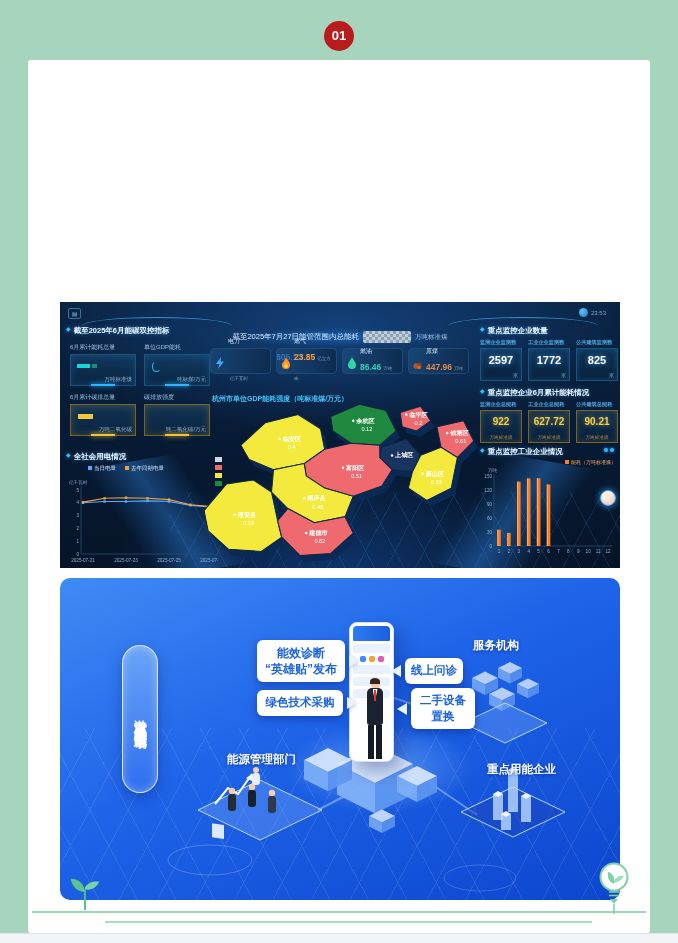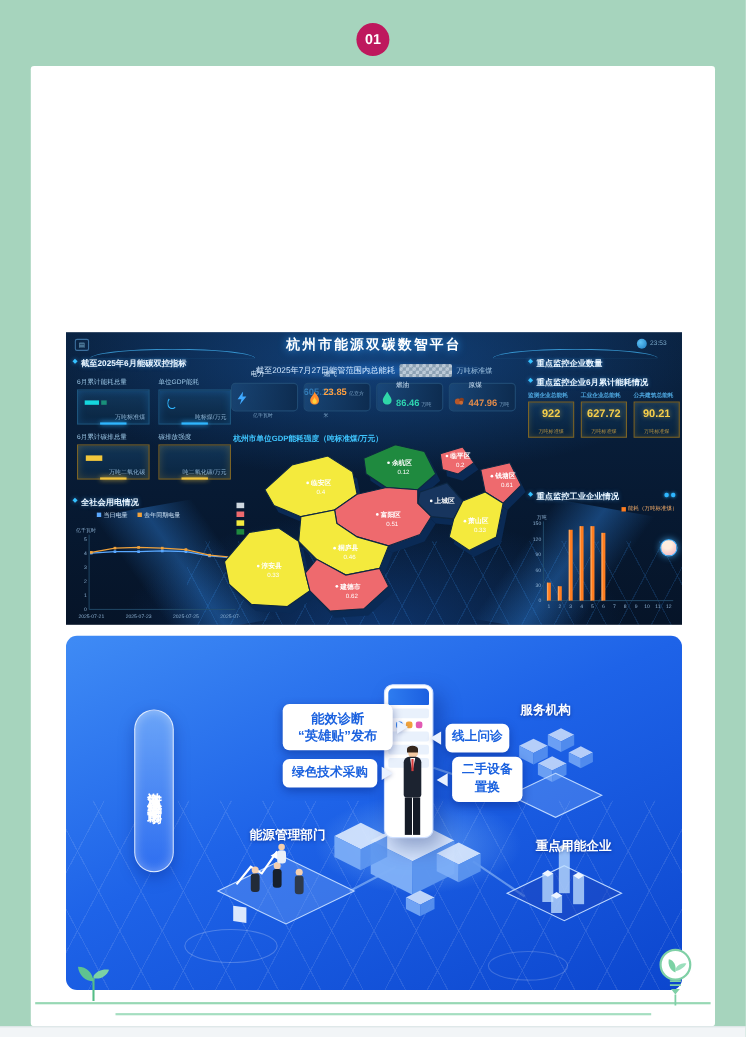--- a/index.html
+++ b/index.html
@@ -1,21 +1,21 @@
 <!DOCTYPE html>
 <html><head>
 <meta charset="utf-8">
 <style>
 *{box-sizing:border-box;margin:0;padding:0}
 html,body{width:678px;height:943px}
 body{font-family:"Liberation Sans","DejaVu Sans",sans-serif;background:#a6d4bd;position:relative;overflow:hidden}
 .page{position:absolute;left:0;top:0;width:678px;height:943px}
 
 .badge-row{position:absolute;left:0;top:21px;width:100%;display:flex;justify-content:center;align-items:center;gap:8px}
-.num-circle{width:30px;height:30px;border-radius:50%;background:#be185d;color:#fff;font-size:13px;font-weight:bold;text-align:center;line-height:30px}
+.num-circle{width:30px;height:30px;border-radius:50%;background:#b91c1c;color:#fff;font-size:13px;font-weight:bold;text-align:center;line-height:30px}
 .pill{height:29px;line-height:29px;padding:0 27px;background:#2e9e4f;border-radius:15px;color:#fff;font-size:16px;font-weight:bold;letter-spacing:2px}
 
 .card{position:absolute;left:28px;top:60px;width:622px;height:873px;background:#fff;border-radius:3px}
 .text-panel{position:absolute;left:20px;top:17px;width:584px;height:222px;background:#f5f9fd}
 .text-panel p{padding:11px 17px;font-size:15px;line-height:28px;color:#303030;text-align:justify;text-indent:2em;letter-spacing:.4px}
 
 .dashboard{position:absolute;left:32px;top:242px;width:560px;height:266px;overflow:hidden;
 background:radial-gradient(ellipse 420px 150px at 50% 10%,rgba(26,92,172,.55),transparent 70%),
 radial-gradient(ellipse 320px 150px at 50% 102%,rgba(22,86,178,.5),transparent 72%),
 linear-gradient(180deg,#0a2342 0%,#071a33 55%,#061428 100%)}
@@ -135,21 +135,20 @@
 
   <div class="card">
 
 
     <div class="dashboard">
       <div class="db-beam l"></div>
       <div class="db-beam r"></div>
       <div class="db-grid"></div>
       <div class="db-line l"></div>
       <div class="db-line r"></div>
-      <div class="db-title">杭州市能源双碳数智平台</div>
       <div class="db-corner">▤</div>
       <div class="db-user">
         <i class="db-user-dot"></i>
         <span class="db-clock">23:53</span>
       </div>
       <div class="db-subband"></div>
       <div class="db-subrow">
         <span class="db-subprefix">截至2025年7月27日能管范围内总能耗</span>
         <span class="mosaic"></span>
         <span class="db-subunit">万吨标准煤</span>
@@ -340,20 +339,43 @@
           <i style="background: rgb(31, 138, 63);"></i>
         </div>
 
       <div class="right-panel">
         <div>
             <div class="rsec">
               <div class="shead">
                 <span class="diamond">◆</span>
                 <span>重点监控企业数量</span>
               </div>
+              <div class="rrow">
+                <div class="rcell">
+                  <div class="rlab">监测企业监测数</div>
+                  <div class="rbox cyan">
+                    <div class="rval">2597</div>
+                    <div class="runit">家</div>
+                  </div>
+                </div>
+                <div class="rcell">
+                  <div class="rlab">工业企业监测数</div>
+                  <div class="rbox cyan">
+                    <div class="rval">1772</div>
+                    <div class="runit">家</div>
+                  </div>
+                </div>
+                <div class="rcell">
+                  <div class="rlab">公共建筑监测数</div>
+                  <div class="rbox cyan">
+                    <div class="rval">825</div>
+                    <div class="runit">家</div>
+                  </div>
+                </div>
+              </div>
             </div>
             <div class="rsec">
               <div class="shead">
                 <span class="diamond">◆</span>
                 <span>重点监控企业6月累计能耗情况</span>
               </div>
               <div class="rrow">
                 <div class="rcell">
                   <div class="rlab">监测企业总能耗</div>
                   <div class="rbox gold">
@@ -515,21 +537,21 @@
         <div class="ph-row"></div>
       </div>
       <div class="person">
         <i class="pe-head"></i>
         <i class="pe-hair"></i>
         <i class="pe-body"></i>
         <i class="pe-shirt"></i>
         <i class="pe-tie"></i>
         <i class="pe-legs"></i>
       </div>
-    <div class="callout two right" style="left: 197px; top: 62px; width: 100px;">能效诊断
+    <div class="callout two right" style="left: 197px; top: 62px; width: 88px;">能效诊断
 “英雄贴”发布</div>
         <div class="callout left" style="left: 345px; top: 80px; width: 58px;">线上问诊</div>
         <div class="callout right" style="left: 197px; top: 112px; width: 86px;">绿色技术采购</div>
         <div class="callout left" style="left: 351px; top: 110px; width: 64px;">二手设备置换</div>
         <div class="ilabel" style="left: 413px; top: 60px;">服务机构</div>
         <div class="ilabel" style="left: 167px; top: 174px;">能源管理部门</div>
         <div class="ilabel" style="left: 427px; top: 184px;">重点用能企业</div>
       </div>
 
     <div class="deco-line1"></div>

